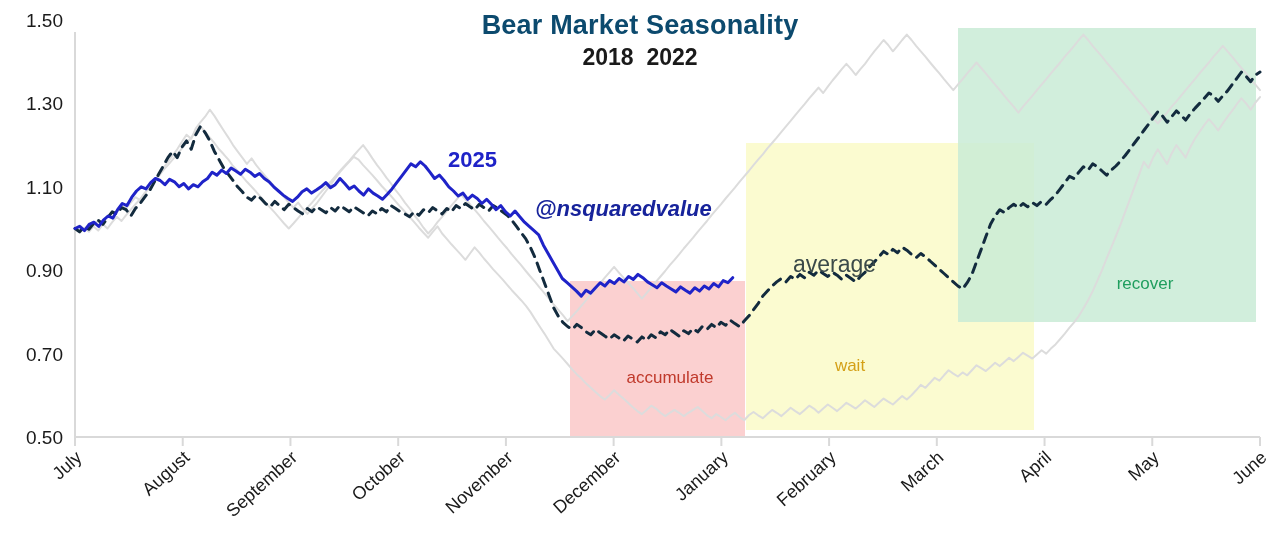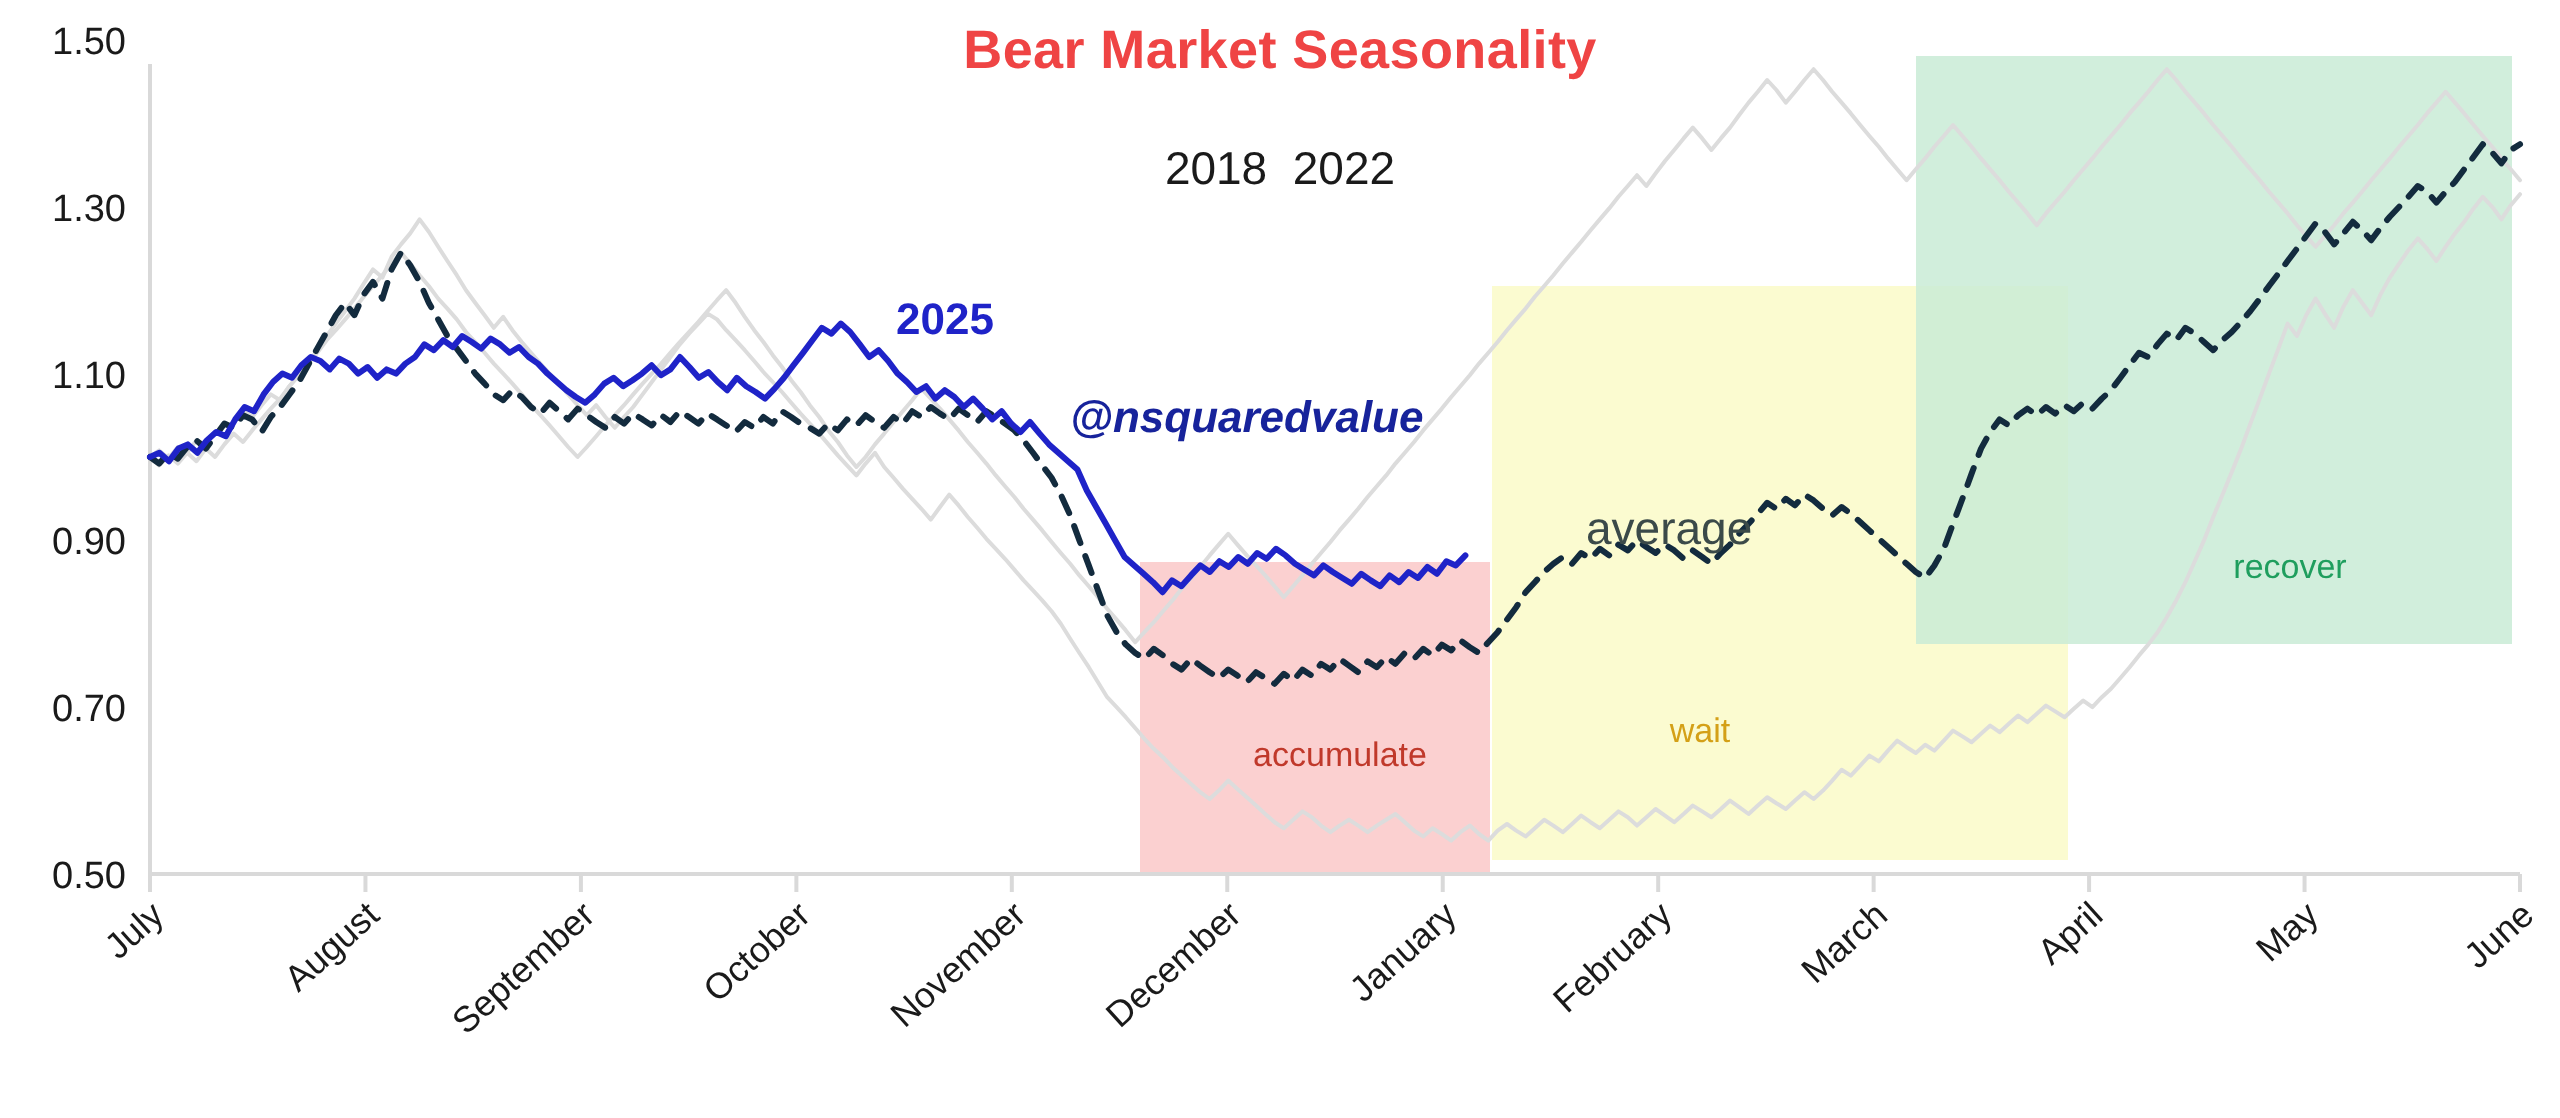--- a/index.html
+++ b/index.html
@@ -24,31 +24,30 @@
     position: absolute;
     left: 0;
     top: 8px;
     width: 1280px;
     text-align: center;
     pointer-events: none;
   }
   .chart-title {
     font-size: 27px;
     font-weight: bold;
-    color: #ef4444;
+    color: #0c4a6e;
     letter-spacing: 0.2px;
     line-height: 34px;
   }
   .chart-subtitle {
     font-size: 23px;
-    font-weight: normal;
+    font-weight: bold;
     color: #1a1a1a;
     line-height: 30px;
     white-space: pre;
-    margin-top: 27px;
   }
   svg.plot {
     position: absolute;
     left: 0;
     top: 0;
     width: 1280px;
     height: 559px;
   }
   .ytick {
     font-size: 19px;

